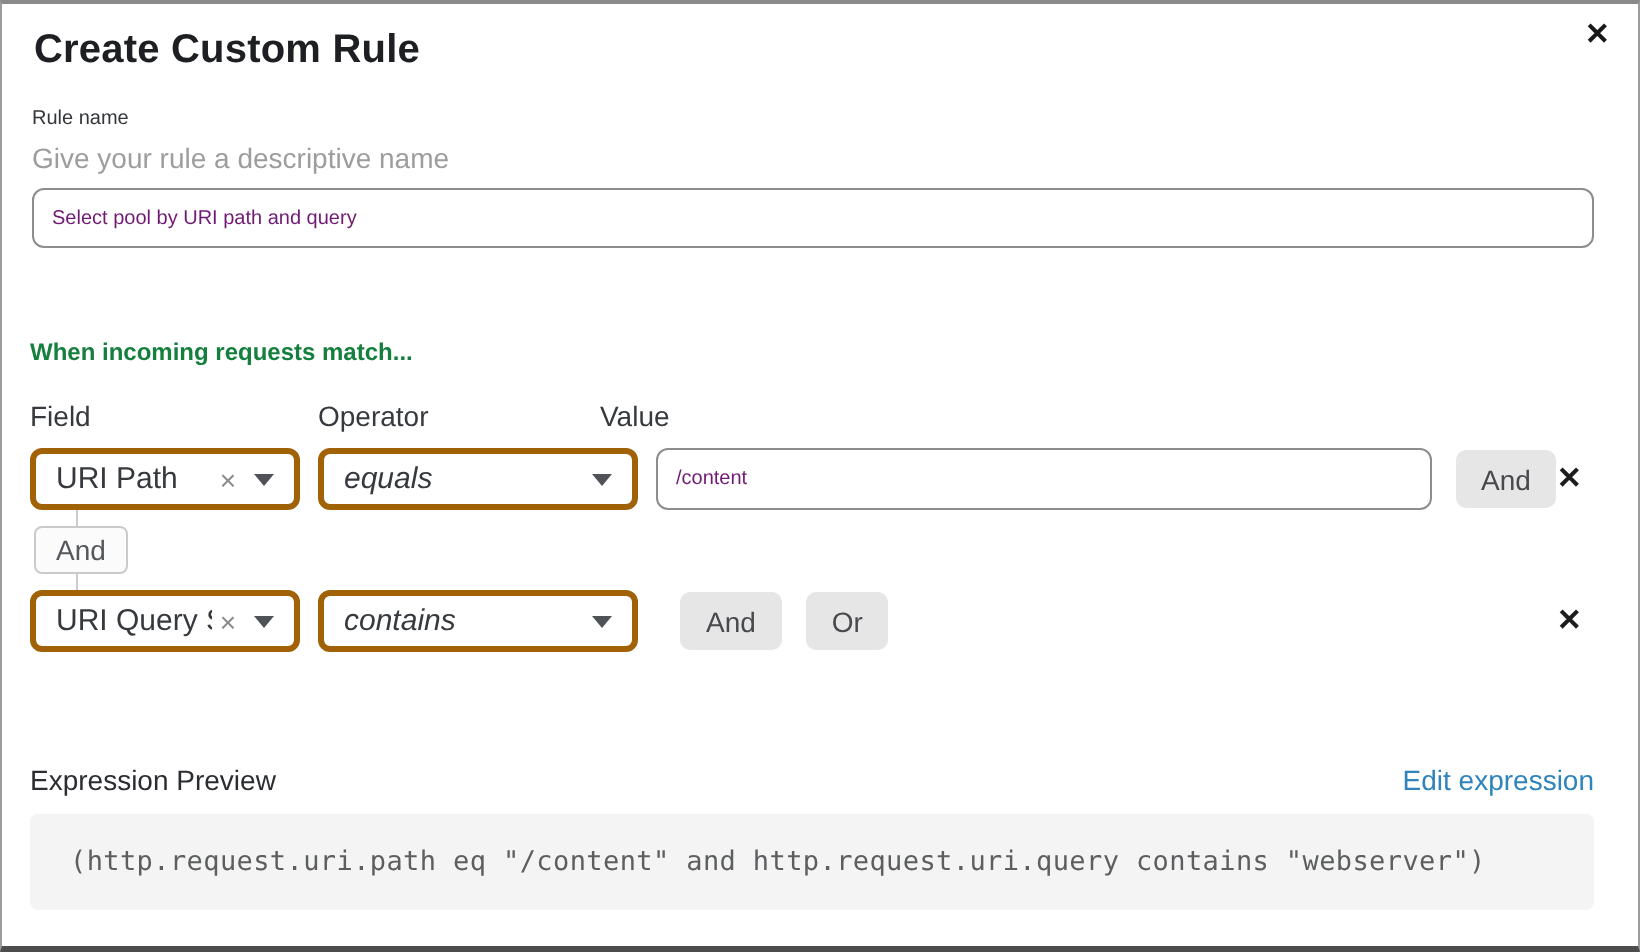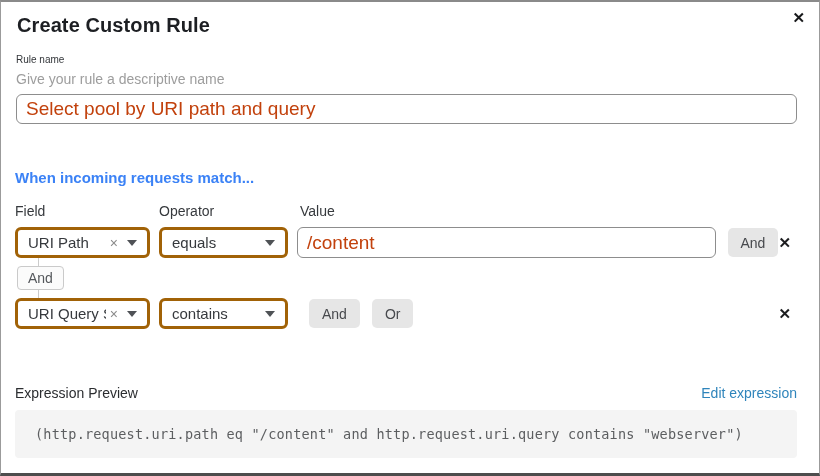--- a/index.html
+++ b/index.html
@@ -44,52 +44,52 @@
   .section-rule-name { margin-top: 17px; margin-left: 1px; }
   .field-label { font-size: 10px; color: #33363a; }
   .hint { margin-top: 6px; font-size: 14px; color: #9d9d9d; }
 
   .text-input {
     height: 30px;
     border: 1px solid #8d8d8d;
     border-radius: 6px;
     background: #fff;
     font-family: inherit;
-    font-size: 19px;
-    color: #c2410c;
+    font-size: 10px;
+    color: #701a75;
     padding: 0 9px;
     outline: none;
   }
   .rule-name-input { display: block; width: 100%; margin-top: 7px; }
 
   .match-heading {
     margin: 45px 0 0 0;
-    font-size: 15px;
-    font-weight: 700;
-    color: #3b82f6;
+    font-size: 12px;
+    font-weight: 700;
+    color: #15803d;
   }
 
   .columns { display: flex; margin-top: 17px; font-size: 14px; color: #36393d; }
   .col-field { width: 144px; }
   .col-operator { width: 141px; }
 
   .rule-row { display: flex; align-items: center; margin-top: 8px; }
 
   .select {
     display: flex;
     align-items: center;
     height: 31px;
     border: 3px solid #a16207;
     border-radius: 6px;
     background: #fff;
     padding: 0 10px;
     cursor: pointer;
   }
   .select-field { width: 135px; margin-right: 9px; }
-  .select-operator { width: 129px; margin-right: 9px; }
+  .select-operator { width: 160px; margin-right: 9px; font-style: italic; }
   .select-label {
     flex: 1;
     font-size: 15px;
     color: #36393d;
     white-space: nowrap;
     overflow: hidden;
   }
   .clear-x { font-size: 14px; color: #8a8a8a; margin: 0 9px 0 4px; cursor: pointer; line-height: 1; }
   .caret {
     width: 0; height: 0;

